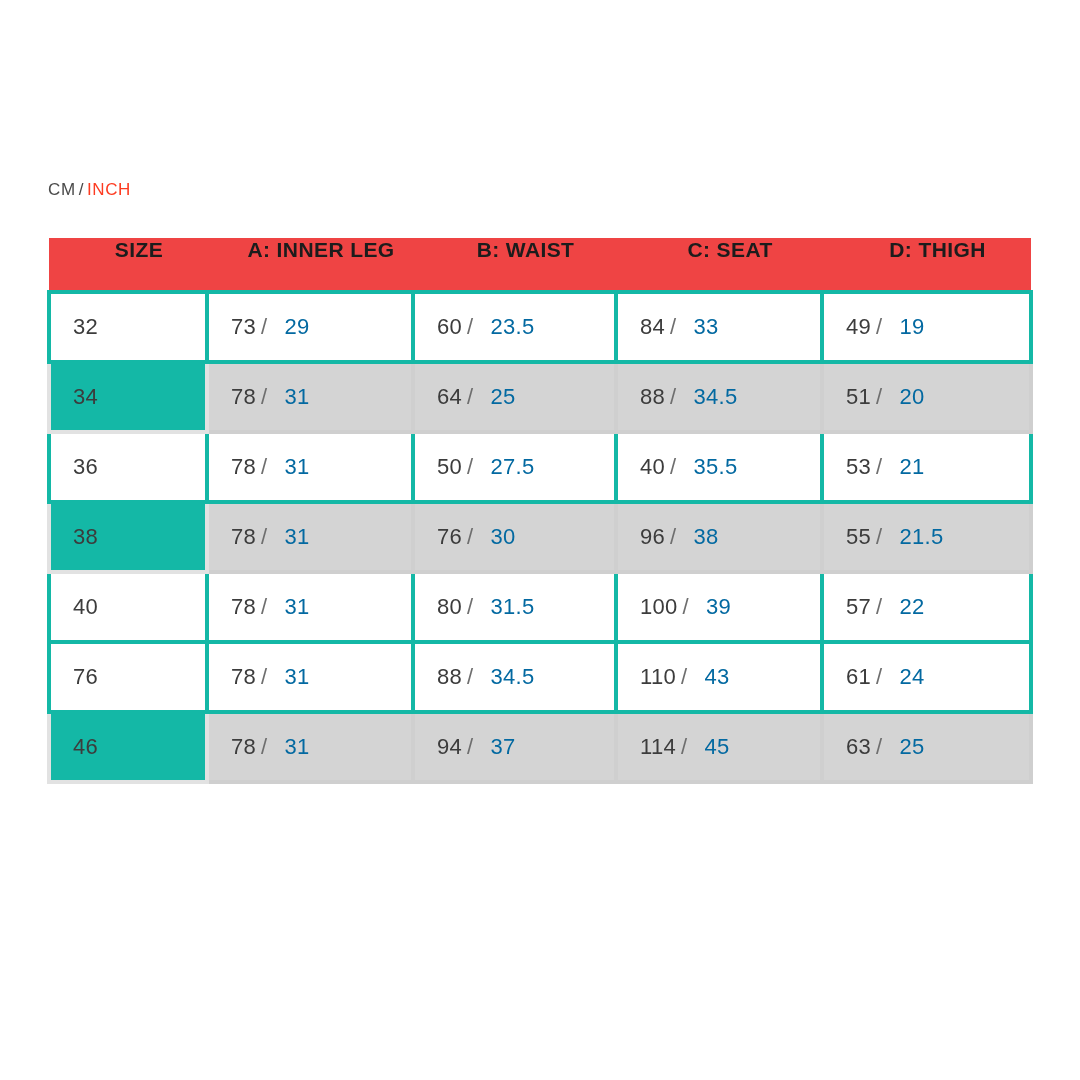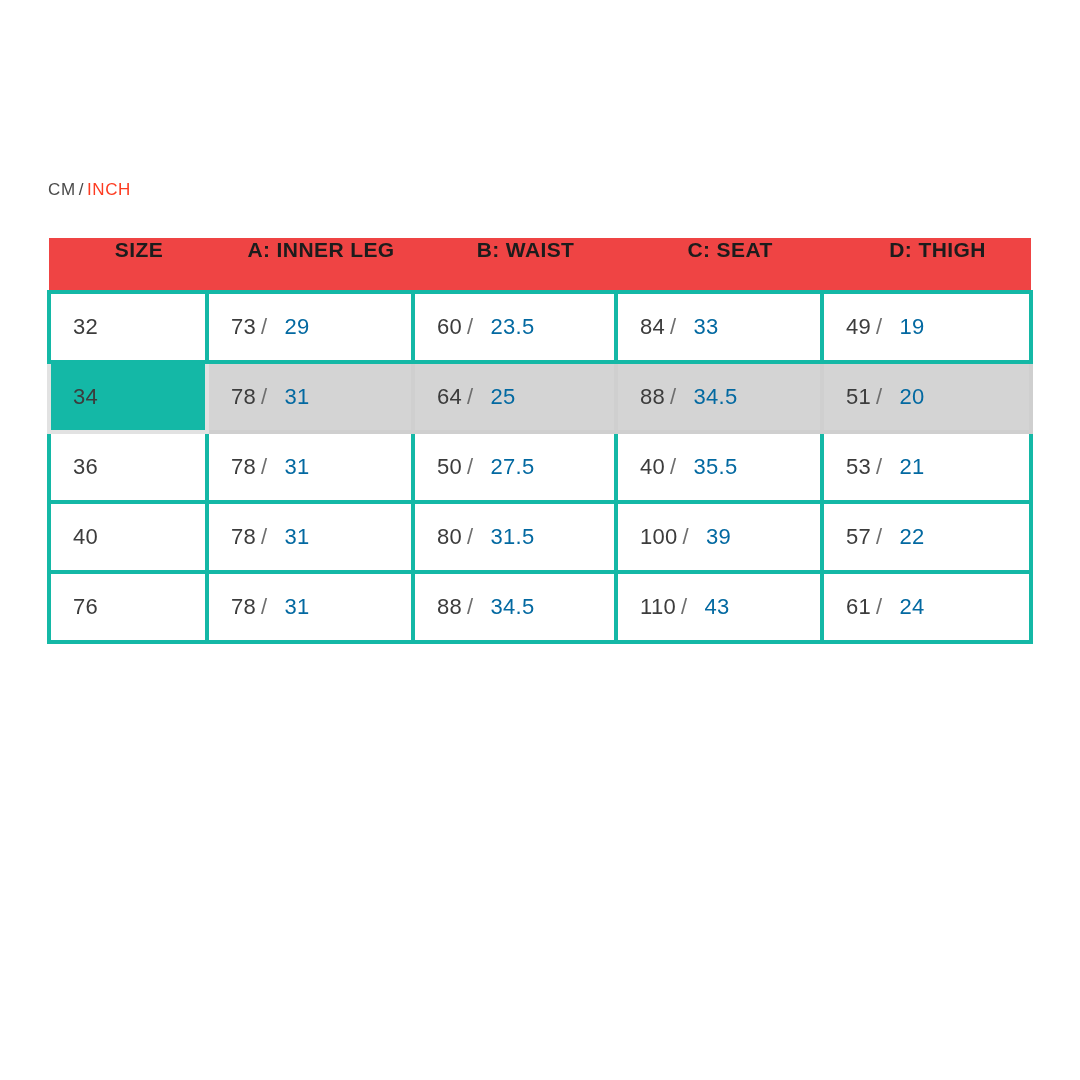--- a/index.html
+++ b/index.html
@@ -130,35 +130,49 @@
       </tr>
 
       <tr>
         <td class="size-cell">36</td>
         <td><span class="cm">78</span><span class="slash">/</span><span class="inch-val">31</span></td>
         <td><span class="cm">50</span><span class="slash">/</span><span class="inch-val">27.5</span></td>
         <td><span class="cm">40</span><span class="slash">/</span><span class="inch-val">35.5</span></td>
         <td><span class="cm">53</span><span class="slash">/</span><span class="inch-val">21</span></td>
       </tr>
 
+      <tr class="shaded">
+        <td class="size-cell">38</td>
+        <td><span class="cm">78</span><span class="slash">/</span><span class="inch-val">31</span></td>
+        <td><span class="cm">76</span><span class="slash">/</span><span class="inch-val">30</span></td>
+        <td><span class="cm">96</span><span class="slash">/</span><span class="inch-val">38</span></td>
+        <td><span class="cm">55</span><span class="slash">/</span><span class="inch-val">21.5</span></td>
+      </tr>
 
       <tr>
         <td class="size-cell">40</td>
         <td><span class="cm">78</span><span class="slash">/</span><span class="inch-val">31</span></td>
         <td><span class="cm">80</span><span class="slash">/</span><span class="inch-val">31.5</span></td>
         <td><span class="cm">100</span><span class="slash">/</span><span class="inch-val">39</span></td>
         <td><span class="cm">57</span><span class="slash">/</span><span class="inch-val">22</span></td>
       </tr>
 
 
       <tr>
         <td class="size-cell">76</td>
         <td><span class="cm">78</span><span class="slash">/</span><span class="inch-val">31</span></td>
         <td><span class="cm">88</span><span class="slash">/</span><span class="inch-val">34.5</span></td>
         <td><span class="cm">110</span><span class="slash">/</span><span class="inch-val">43</span></td>
         <td><span class="cm">61</span><span class="slash">/</span><span class="inch-val">24</span></td>
       </tr>
 
+      <tr class="shaded">
+        <td class="size-cell">46</td>
+        <td><span class="cm">78</span><span class="slash">/</span><span class="inch-val">31</span></td>
+        <td><span class="cm">94</span><span class="slash">/</span><span class="inch-val">37</span></td>
+        <td><span class="cm">114</span><span class="slash">/</span><span class="inch-val">45</span></td>
+        <td><span class="cm">63</span><span class="slash">/</span><span class="inch-val">25</span></td>
+      </tr>
 
     </tbody>
   </table>
 
 </div>
 
 </body></html>

